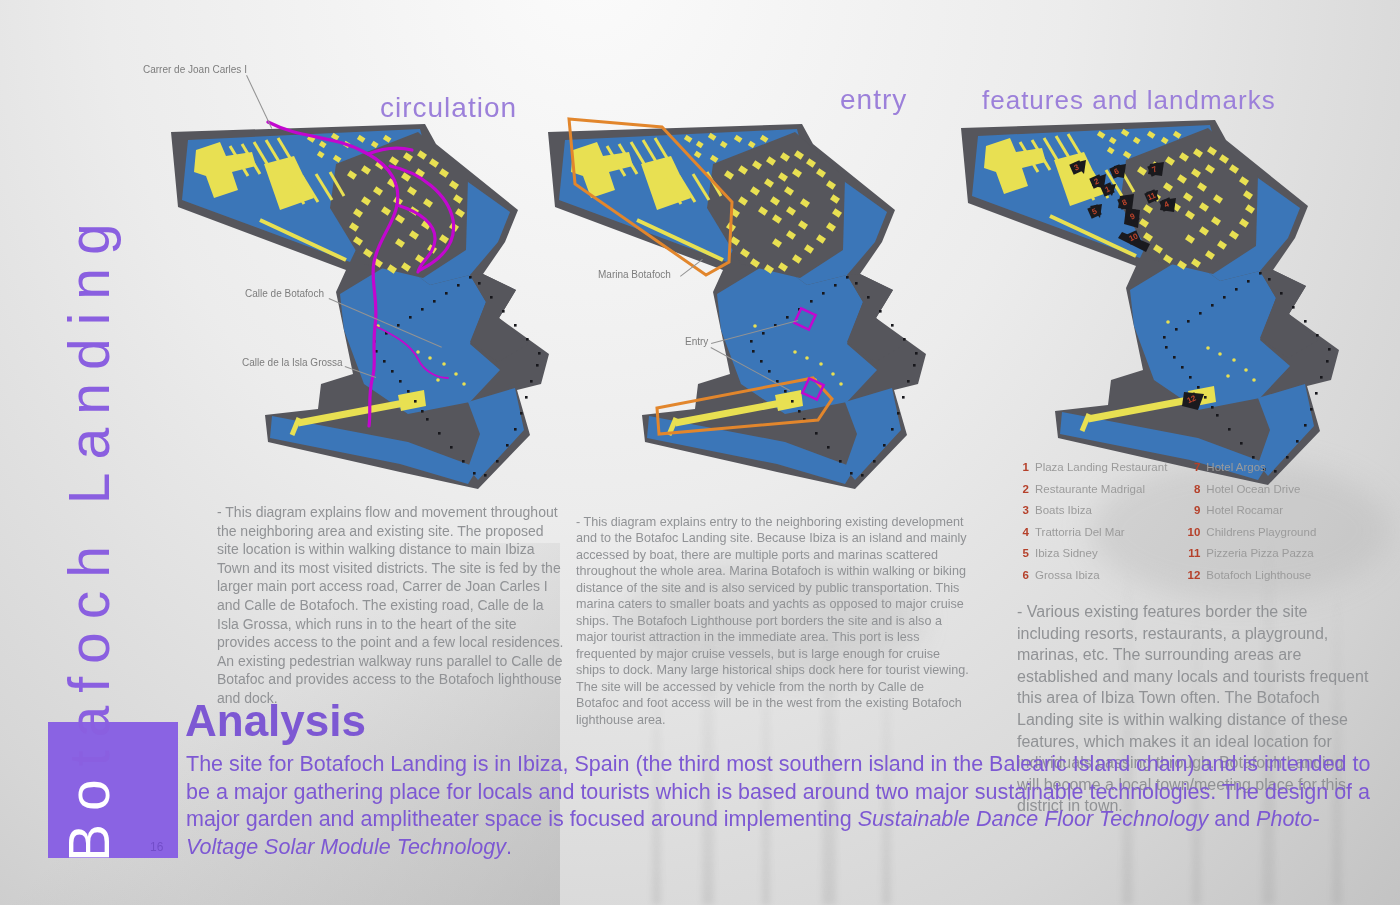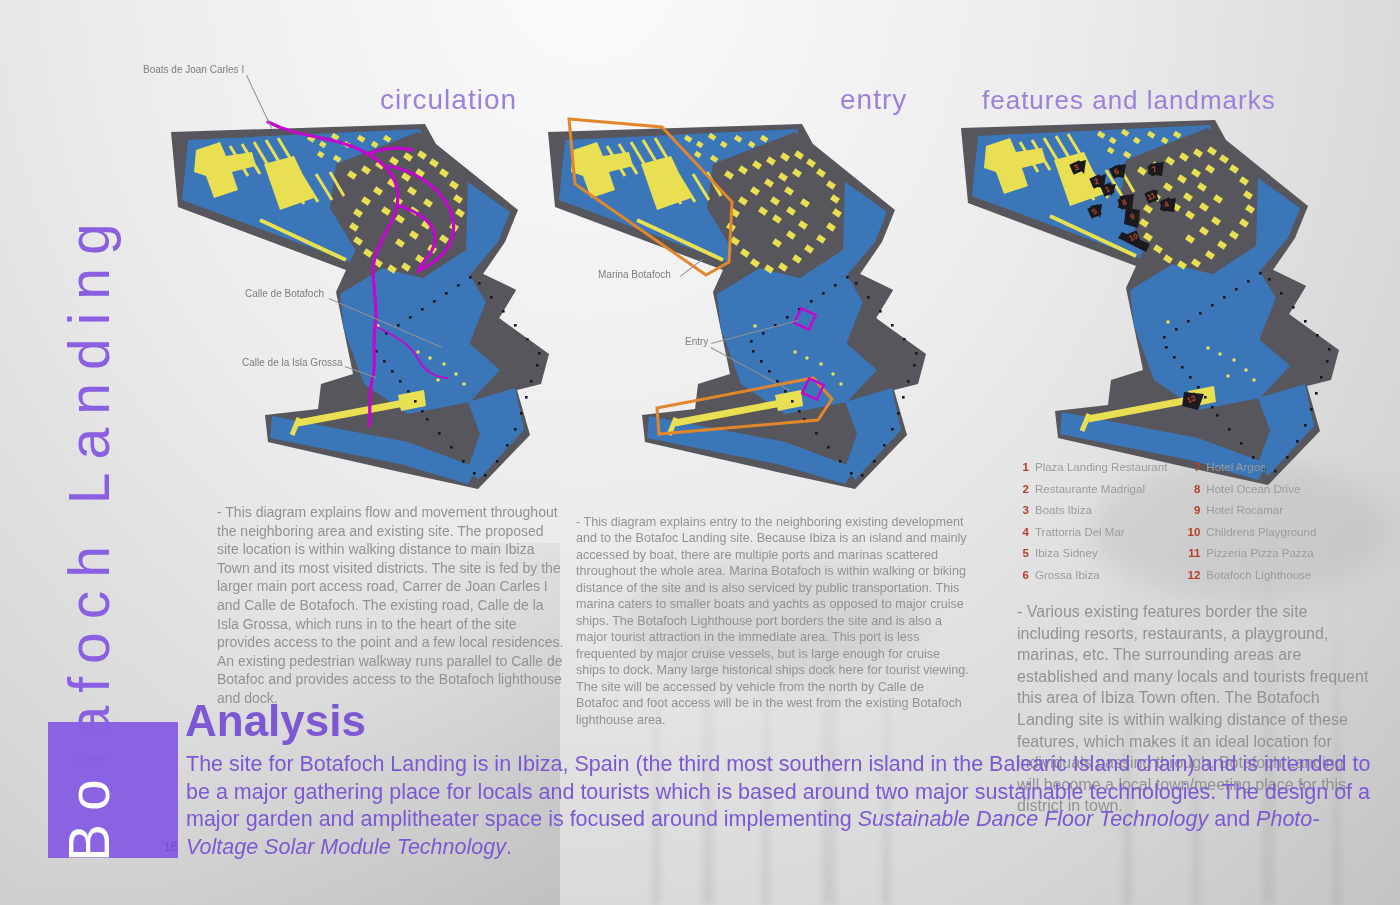--- a/index.html
+++ b/index.html
@@ -16,21 +16,21 @@
     pointer-events:none;
   }
   
   .trunk { position:absolute; filter:blur(3px); opacity:.45;
     background:linear-gradient(180deg, rgba(165,165,165,0), rgba(150,150,150,.5)); }
   .canopy { position:absolute; border-radius:50%; filter:blur(14px);
     background:rgba(170,170,170,.28); }
 
   
   .purple-square { position:absolute; left:48px; top:722px; width:130px; height:136px; background:#8a63e3; }
-  .page-num { position:absolute; left:164px; top:840px; font-size:12px; color:#6b46c0; opacity:.75; }
+  .page-num { position:absolute; left:150px; top:840px; font-size:12px; color:#6b46c0; opacity:.75; }
   .vtitle {
     position:absolute; left:56px; top:862px; width:780px; height:112px;
     transform:rotate(-90deg); transform-origin:0 0;
     font-size:57px; letter-spacing:13px; color:#8a5fe0; white-space:nowrap; font-weight:400;
   }
   .vtitle .inside { color:#ffffff; }
 
   
   .map-header { position:absolute; font-size:28px; color:#9c80da; letter-spacing:1px; }
 
@@ -224,21 +224,21 @@
   <div class="trunk" style="left:1262px;top:520px;width:13px;height:385px"></div>
   <div class="trunk" style="left:1332px;top:580px;width:10px;height:325px"></div>
   <div class="canopy" style="left:620px;top:560px;width:300px;height:120px"></div>
   <div class="canopy" style="left:1090px;top:460px;width:300px;height:140px"></div>
 </div>
 
 <div class="purple-square"></div>
 <div class="page-num">16</div>
 <div class="vtitle"><span class="inside">Bo</span><span>tafoch Landing</span></div>
 
-<div class="map-header" style="left:380px;top:84px">circulation</div>
+<div class="map-header" style="left:380px;top:92px">circulation</div>
 <div class="map-header" style="left:840px;top:84px">entry</div>
 <div class="map-header" style="left:982px;top:85px;font-size:26px">features and landmarks</div>
 
 <svg class="map" style="left:168px;top:112px" width="390" height="410" viewBox="0 0 390 410">
   <use href="#basemap"></use>
   <g stroke="#c207cf" fill="none" stroke-width="3.2" stroke-linecap="round">
     <path d="M100,10 C135,28 165,22 200,42 C222,54 233,72 229,93 C226,112 210,128 206,150 C202,170 211,188 207,214 C204,240 209,252 204,268 C200,285 203,300 201,314"></path>
     <path d="M200,42 C215,36 228,34 244,38"></path>
     <path d="M229,93 C252,100 268,112 267,128 C266,143 252,150 250,160"></path>
     <path d="M222,54 C252,60 280,82 285,108 C289,132 272,148 252,158"></path>
@@ -269,21 +269,21 @@
       <path d="M204,92 L218,90 L216,104 L202,102 Z"></path>
     <path d="M132,98 L144,96 L142,110 Z"></path>
       <path d="M162,88 L176,86 L174,102 L160,100 Z"></path>
     <path d="M168,100 L182,102 L180,120 L166,116 Z"></path>
       <path d="M188,84 L200,82 L198,94 Z"></path>
     <path d="M164,124 L192,136 L188,144 L160,130 Z"></path>
       <path d="M226,284 L246,286 L240,302 L224,298 Z"></path>
   </g>
 </svg>
 
-<div class="map-label" style="left:143px;top:64px">Boats de Joan Carles I</div>
+<div class="map-label" style="left:143px;top:64px">Carrer de Joan Carles I</div>
 <div class="leader" style="left:247px;top:75px;width:59px;transform:rotate(64.7deg)"></div>
 
 <div class="map-label" style="left:245px;top:288px">Calle de Botafoch</div>
 <div class="leader" style="left:329px;top:298px;width:123px;transform:rotate(23.4deg)"></div>
 
 <div class="map-label" style="left:242px;top:357px">Calle de la Isla Grossa</div>
 <div class="leader" style="left:345px;top:366px;width:33px;transform:rotate(19.5deg)"></div>
 
 <div class="map-label" style="left:598px;top:269px">Marina Botafoch</div>
 <div class="leader" style="left:680px;top:276px;width:28px;transform:rotate(-37.7deg)"></div>

